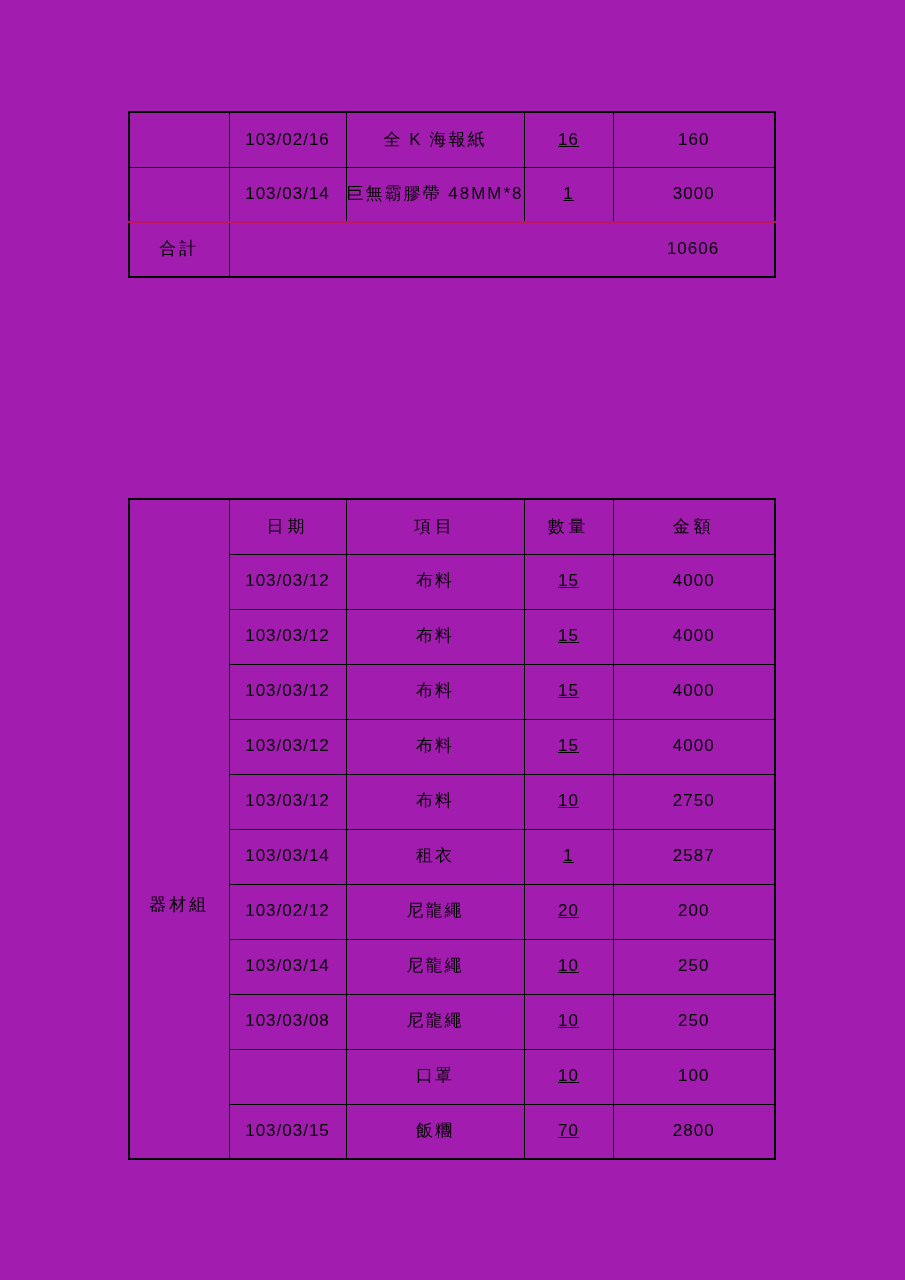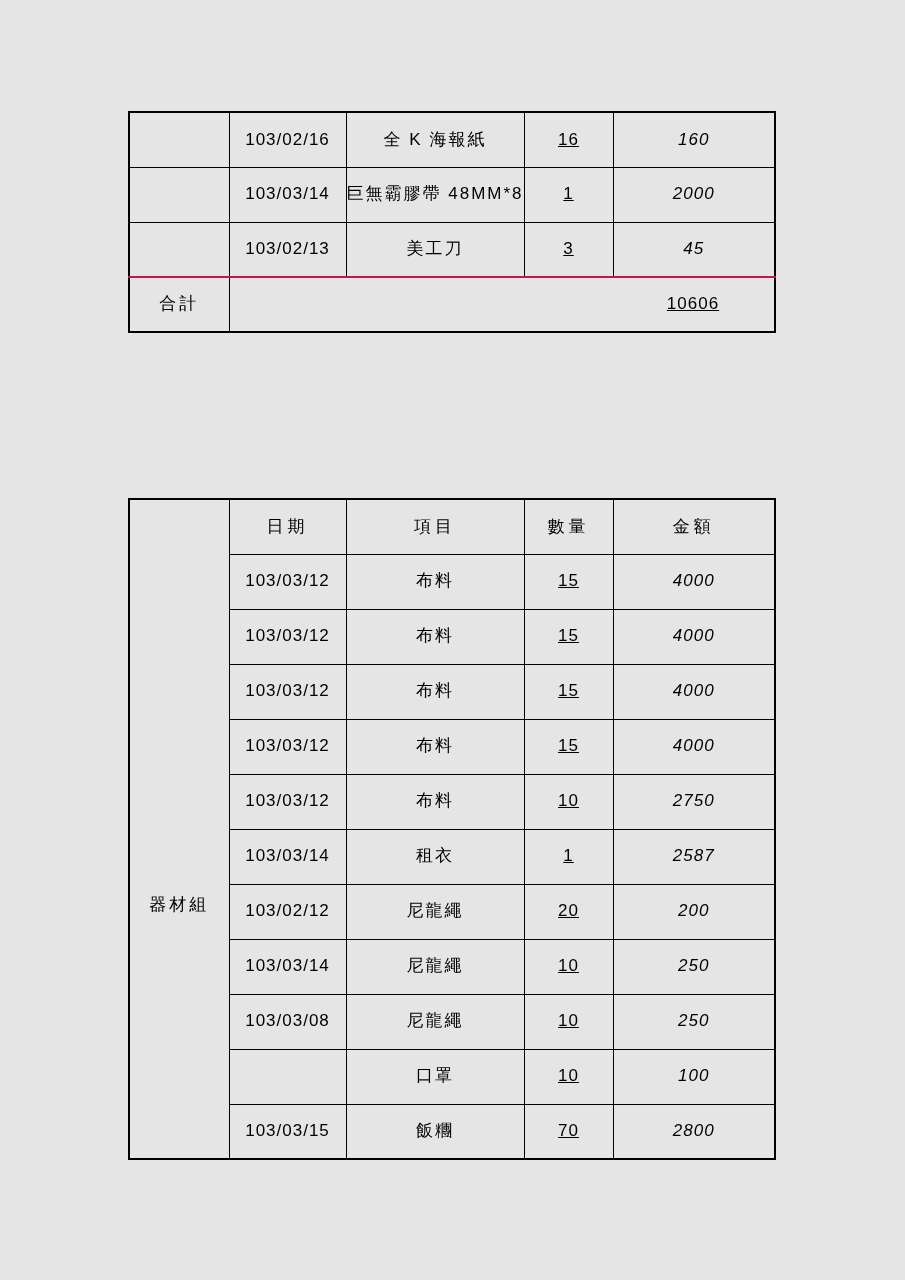--- a/index.html
+++ b/index.html
@@ -11,21 +11,21 @@
     height: 1280px;
     background: #ffffff;
     position: relative;
     overflow: hidden;
     font-family: "Liberation Sans", "DejaVu Sans", sans-serif;
     color: #000000;
   }
   .page {
     position: absolute;
     inset: 0;
-    background: #e5e5e5;
+    background: #a21caf;
   }
   table.tbl {
     border-collapse: collapse;
     table-layout: fixed;
     width: 646px;
     border: 2px solid #000000;
   }
   .tbl-top {
     position: absolute;
     left: 128px;
@@ -54,24 +54,24 @@
     border-top: none;
     border-bottom: none;
   }
   
   tr.total-row td {
     border-top: 2px solid #be185d;
   }
   td.c-date  { letter-spacing: 1px; }
   td.c-item  { letter-spacing: 2px; }
   td.c-qty   { letter-spacing: 1px; text-decoration: underline; }
-  td.c-amt   { letter-spacing: 1px; font-style: italic; }
+  td.c-amt   { letter-spacing: 1px; }
   td.hdr     { letter-spacing: 4px; margin-top: 12px; }
   td.total-label { letter-spacing: 3px; }
-  td.total-cell { text-align: right; text-decoration: underline; }
+  td.total-cell { text-align: right; }
   .total-value {
     width: 162px;
     margin-left: auto;
     text-align: center;
     letter-spacing: 1px;
   }
   td.group-cell {
     position: relative;
   }
   .group-label {
@@ -107,30 +107,23 @@
           <td class="c-amt">160</td>
         </tr>
 
 
 
         <tr>
           <td class="ghost"></td>
           <td class="c-date">103/03/14</td>
           <td class="c-item">巨無霸膠帶 48MM*8</td>
           <td class="c-qty">1</td>
-          <td class="c-amt">2000</td>
-        </tr>
-
-        <tr>
-          <td class="ghost"></td>
-          <td class="c-date">103/02/13</td>
-          <td class="c-item">美工刀</td>
-          <td class="c-qty">3</td>
-          <td class="c-amt">45</td>
-        </tr>
+          <td class="c-amt">3000</td>
+        </tr>
+
       </tbody>
     <tbody>
       <tr class="total-row">
         <td class="total-label">合計</td>
         <td class="total-cell" colspan="4">
           <div class="total-value">10606</div>
         </td>
       </tr>
     </tbody>
   </table>

